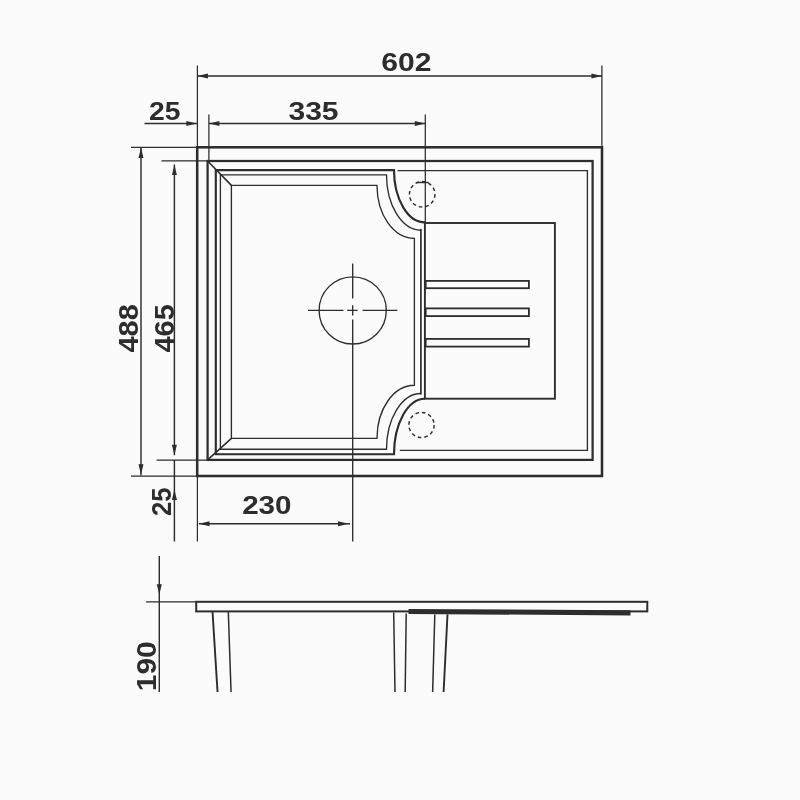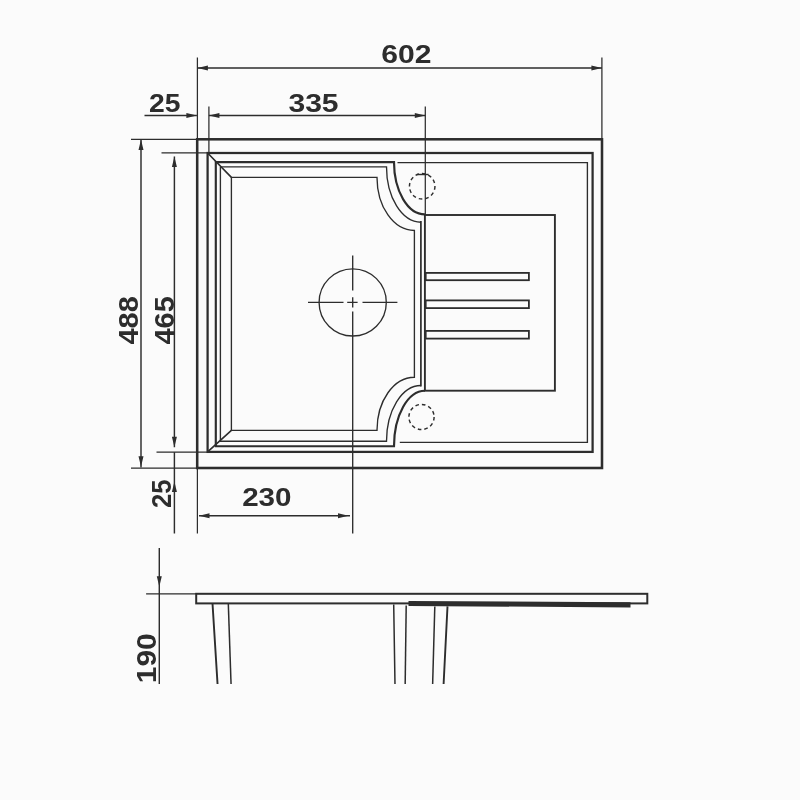--- a/index.html
+++ b/index.html
@@ -1,16 +1,16 @@
 <!DOCTYPE html>
 <html><head>
 <meta charset="utf-8">
 <style>
   html,body{margin:0;padding:0;background:#fbfbfb;}
-  .wrap{width:800px;height:684px;position:relative;font-family:"Liberation Sans",sans-serif;}
+  .wrap{width:800px;height:684px;position:relative;font-family:"Liberation Sans",sans-serif;margin-top:8px;}
   text{font-family:"Liberation Sans",sans-serif;font-weight:bold;fill:#2d2d2d;}
 </style>
 </head>
 <body>
 <div class="wrap">
 <svg style="filter:blur(0.33px)" width="800" height="800" viewBox="0 0 800 800" xmlns="http://www.w3.org/2000/svg">
 <rect x="0" y="0" width="800" height="800" fill="#fbfbfb"></rect>
 <g stroke="#2d2d2d" fill="none" stroke-linecap="butt">
 
 <rect x="197.2" y="139.3" width="404.8" height="328.7" stroke-width="2.55"></rect>

